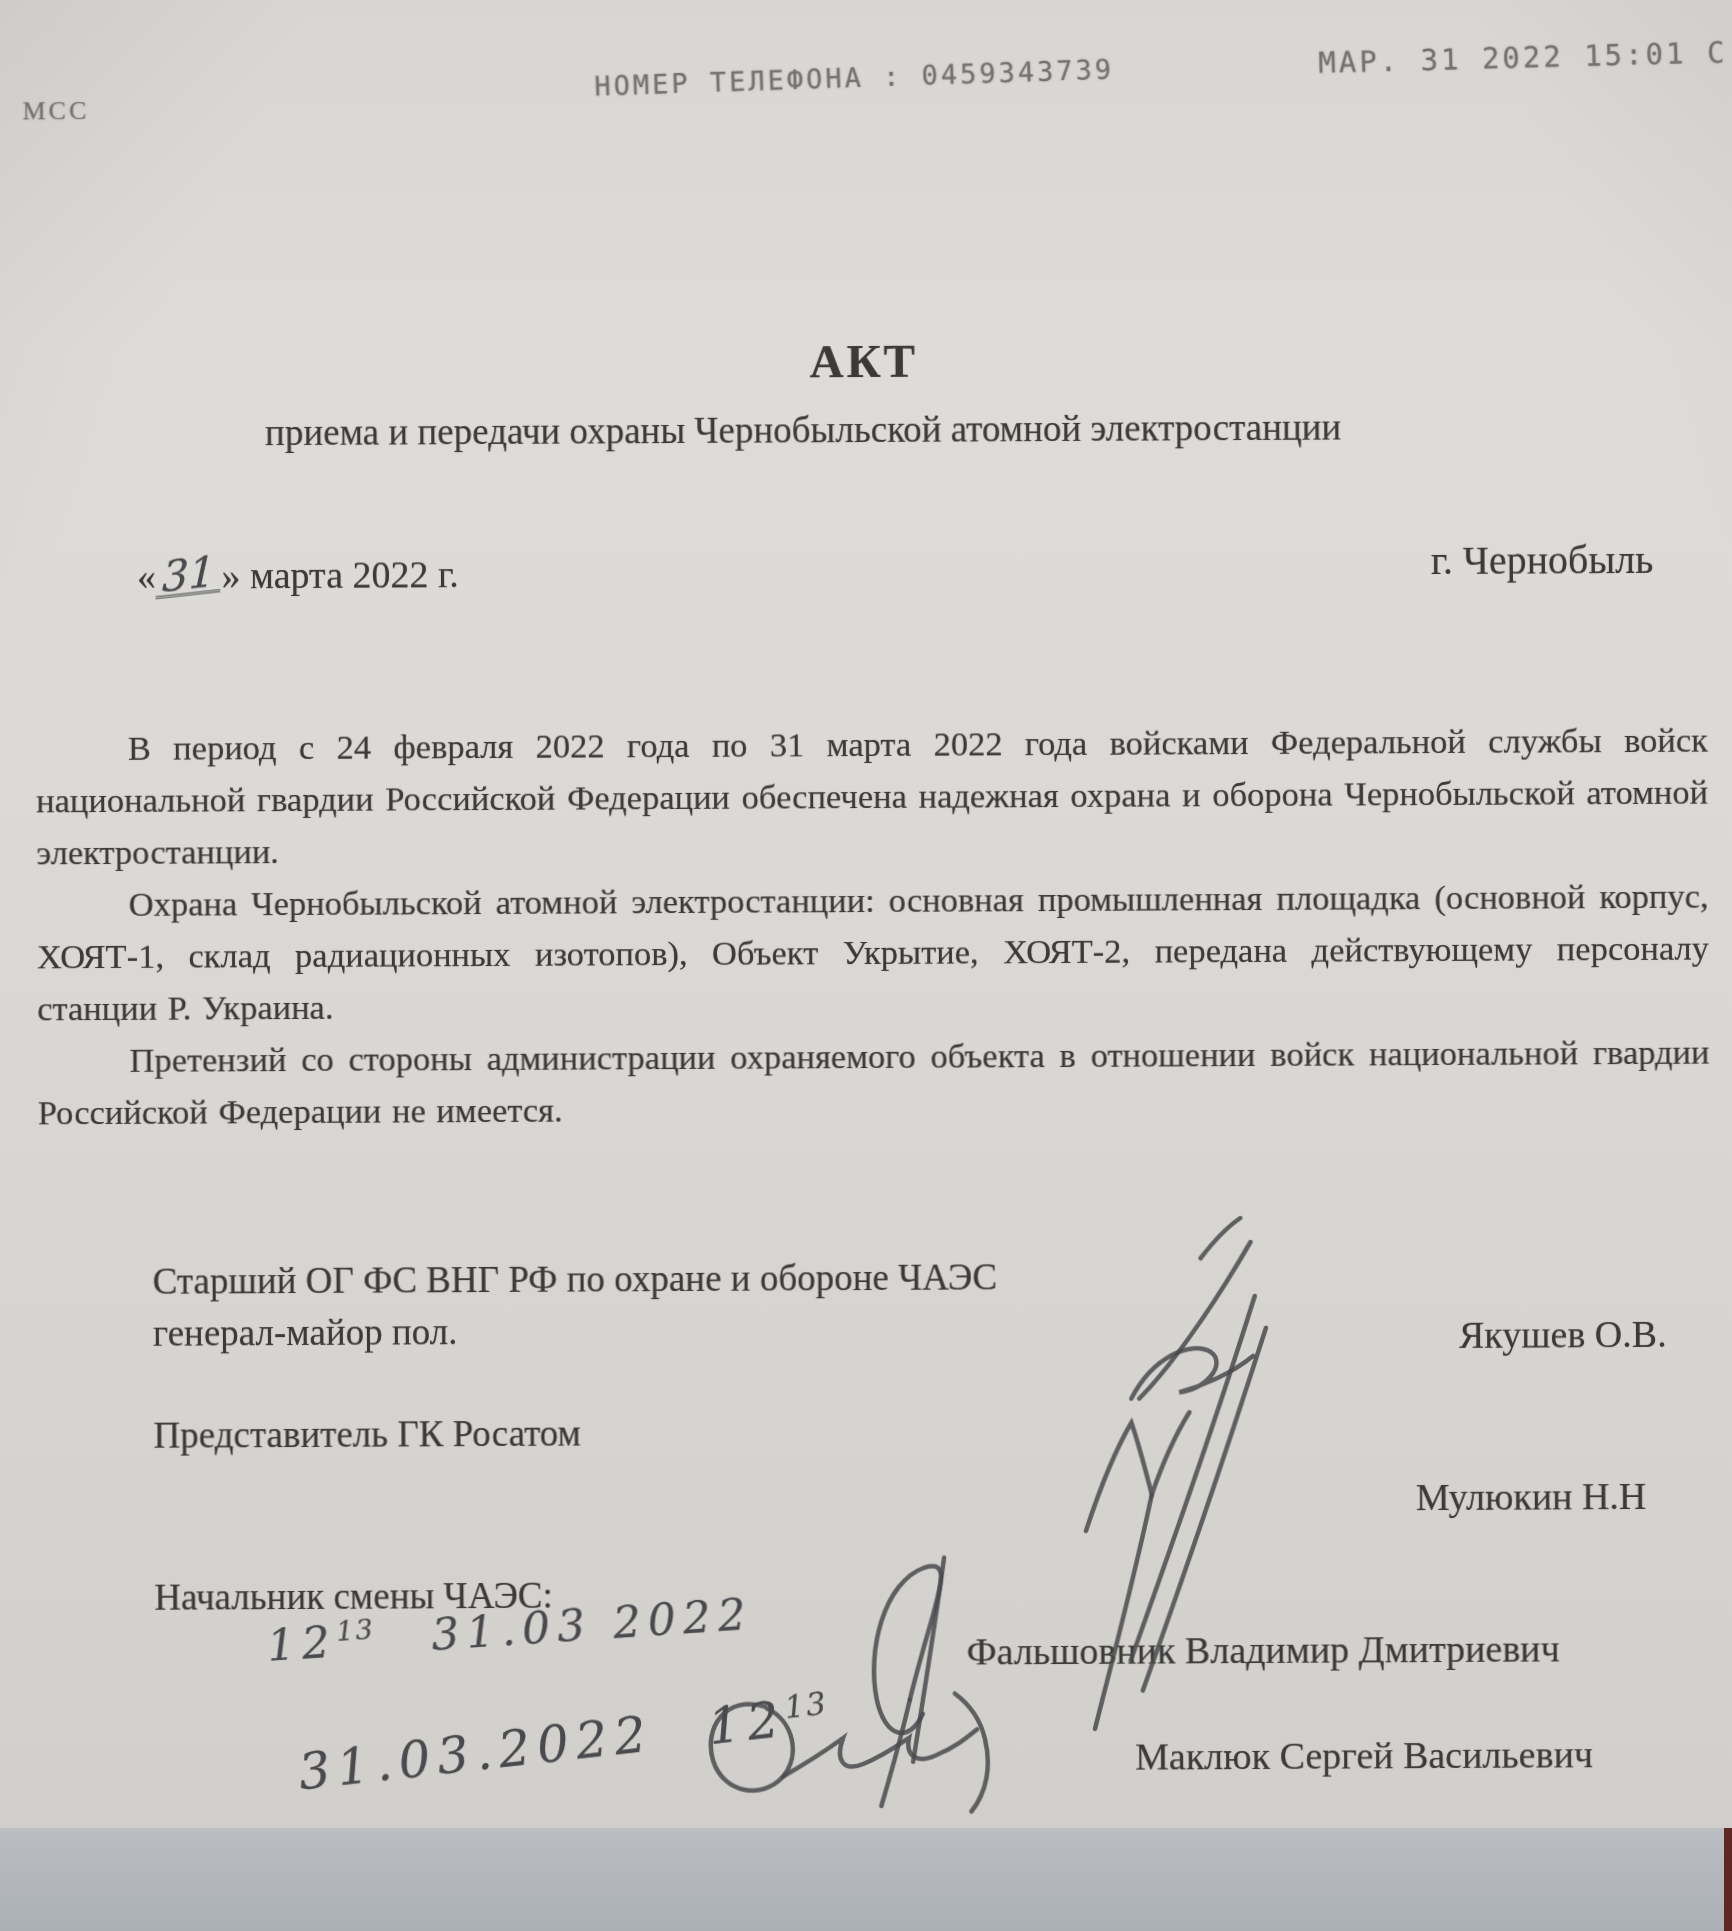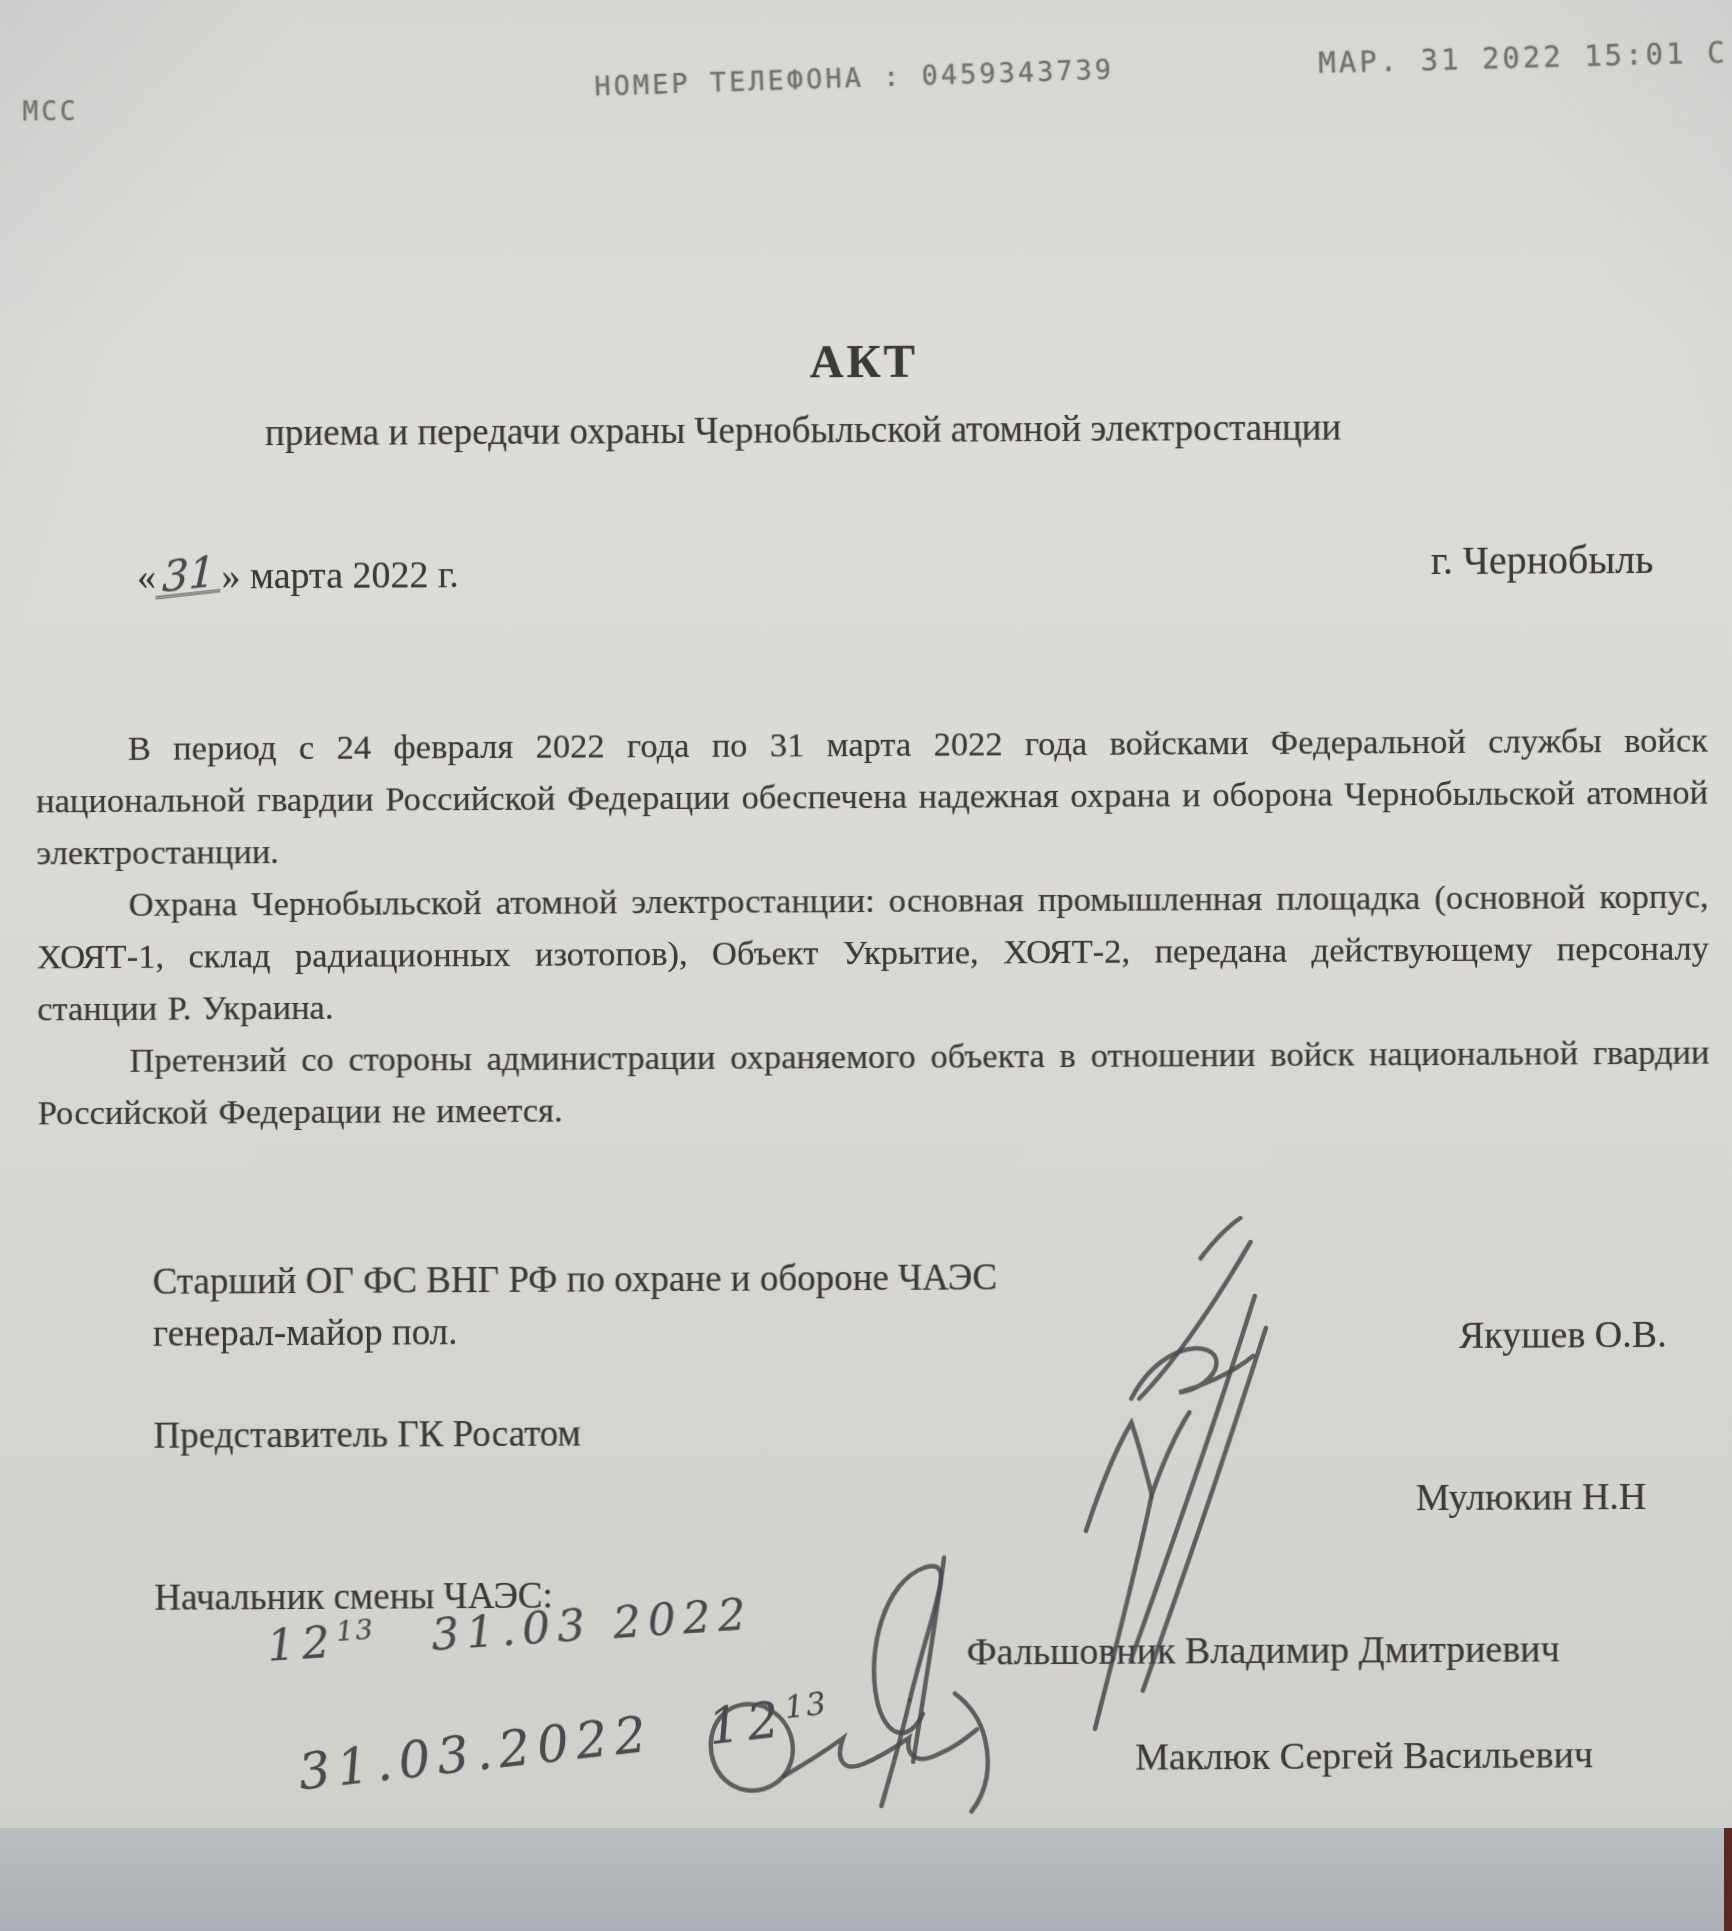--- a/index.html
+++ b/index.html
@@ -14,21 +14,21 @@
       linear-gradient(115deg, rgba(120,120,125,.10) 0%, rgba(255,255,255,0) 12%),
       linear-gradient(245deg, rgba(120,120,125,.08) 0%, rgba(255,255,255,0) 10%),
       linear-gradient(180deg,#d8d6d3 0%,#dedcd9 18%,#dbd9d6 45%,#d6d4d1 72%,#d2d0cd 92%,#cfcdca 100%);
   }
   .scanlayer{position:absolute;inset:0;filter:blur(.35px);transform:rotate(-.3deg);transform-origin:50% 40%;}
   .fax{
     position:absolute;color:var(--fax_ink,#73726f);
     font-family:"DejaVu Sans Mono",monospace;letter-spacing:3px;
     text-shadow:0 0 2px rgba(115,114,111,.55);white-space:nowrap;
   }
-  .fax-left{left:26px;top:92px;font-size:26px;}
+  .fax-left{left:26px;top:92px;font-size:26px;font-family:Liberation Serif, serif;}
   .fax-center{left:598px;top:62px;font-size:27px;transform:rotate(-1.6deg);}
   .fax-right{left:1322px;top:44px;font-size:29px;transform:rotate(-1.2deg);}
   .ink{color:var(--ink,#3b3a38);text-shadow:0 0 1px rgba(59,58,56,.5);}
   .title{
     position:absolute;top:334px;left:0;width:100%;text-align:center;
     font-size:47px;font-weight:bold;letter-spacing:3px;
   }
   .subtitle{
     position:absolute;top:408px;left:0;width:1610px;text-align:center;
     font-size:37px;

